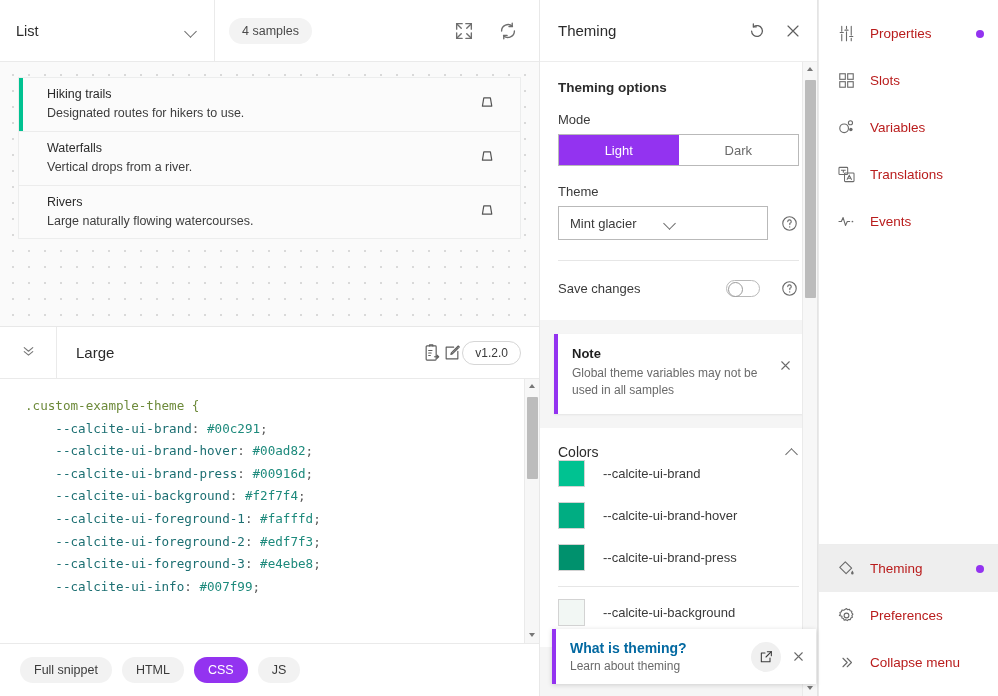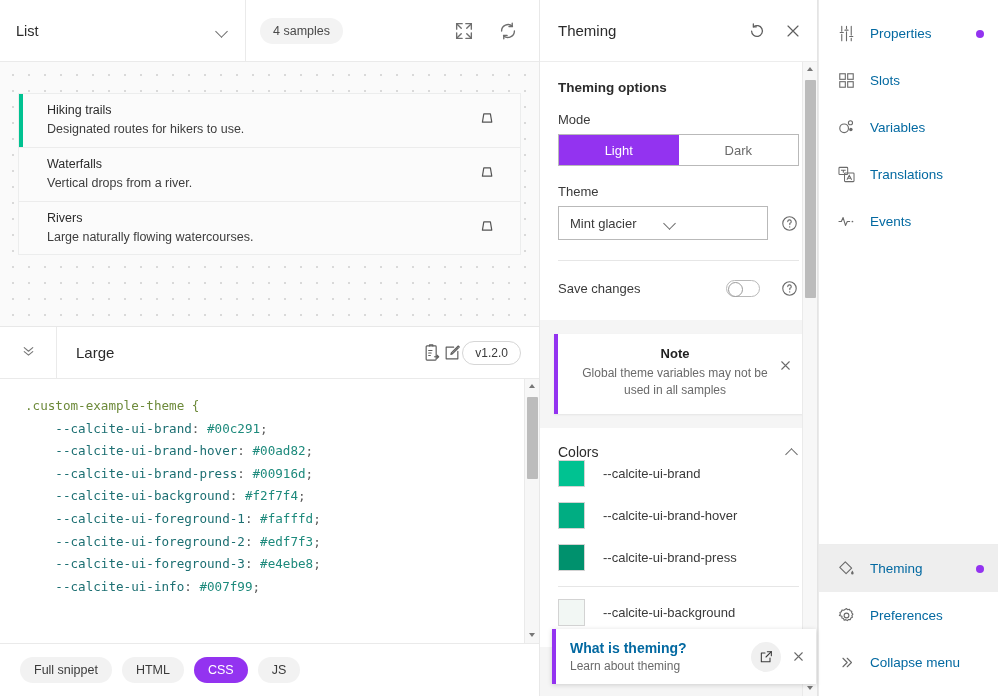--- a/index.html
+++ b/index.html
@@ -11,40 +11,40 @@
     -webkit-font-smoothing: antialiased;
   }
   #app { position: relative; width: 998px; height: 696px; display: flex; }
 
   
   .left-col { width: 540px; height: 696px; display: flex; flex-direction: column;
               border-right: 1px solid #e8e8e8; background: #fff; }
 
   .preview-header { height: 62px; display: flex; align-items: stretch;
                     border-bottom: 1px solid #eaeaea; background: #fff; flex: 0 0 62px; }
-  .sample-select { width: 246px; display: flex; align-items: center; padding: 0 16px;
+  .sample-select { width: 215px; display: flex; align-items: center; padding: 0 16px;
                    border-right: 1px solid #eaeaea; cursor: pointer; }
   .sample-select .sel-label { font-size: 14.5px; color: #2b2b2b; flex: 1; }
   .chev-down { width: 14px; height: 14px; position: relative; flex: 0 0 14px; }
   .chev-down::before { content: ""; position: absolute; left: 2px; top: 3px;
     width: 8px; height: 8px; border-right: 1.4px solid #6a6a6a; border-bottom: 1.4px solid #6a6a6a;
     transform: rotate(45deg); }
   .header-mid { flex: 1; display: flex; align-items: center; padding: 0 14px; }
   .samples-chip { background: #f3f3f3; color: #4a4a4a; font-size: 12.5px;
                   border-radius: 14px; padding: 6px 13px; }
   .header-actions { display: flex; align-items: center; gap: 22px; padding-right: 20px; }
   .hdr-ico { width: 22px; height: 22px; color: #6e6e6e; cursor: pointer; display: block; }
 
   .canvas { flex: 1; position: relative; overflow: hidden;
     background-color: #fafafa;
     background-image: radial-gradient(circle, #d9d9d9 1px, transparent 1.1px);
     background-size: 16px 16px; background-position: 5px 5px;
     border-bottom: 1px solid #e8e8e8; }
 
-  .list-card { position: absolute; left: 18px; top: 31px; right: 18px;
+  .list-card { position: absolute; left: 18px; top: 15px; right: 18px;
                background: #fbfbfb; border: 1px solid #eceded; }
   .list-item { display: flex; align-items: center; min-height: 51px;
                border-bottom: 1px solid #ececec; position: relative;
                padding: 7px 14px 7px 14px; cursor: pointer; }
   .list-item:last-child { border-bottom: none; }
   .list-item .accent { position: absolute; left: 0; top: 0; bottom: 0; width: 4px; }
   .li-texts { flex: 1; padding-left: 14px; }
   .li-title { font-size: 12.5px; color: #2b2b2b; line-height: 1.55; }
   .li-desc  { font-size: 12.5px; color: #3d3d3d; line-height: 1.55; }
   .li-ico { width: 22px; height: 22px; color: #555; margin-right: 8px; }
@@ -102,21 +102,21 @@
   .help-ico { width: 19px; height: 19px; color: #6a6a6a; cursor: pointer; flex: 0 0 19px; display: block; }
 
   .tp-divider { height: 1px; background: #e6e6e6; margin: 0 0 18px 0; }
   .save-row { display: flex; align-items: center; gap: 20px; }
   .save-row .lbl { flex: 1; font-size: 13px; color: #3a3a3a; }
   .toggle { width: 34px; height: 17px; border-radius: 9px; background: #fff;
             border: 1.5px solid #b9b9b9; position: relative; cursor: pointer; flex: 0 0 34px; }
   .toggle::after { content: ""; position: absolute; left: 1px; top: 1px; width: 13px; height: 13px;
                    border-radius: 50%; background: #fff; border: 1.5px solid #9a9a9a; }
 
-  .note-wrap { padding: 14px 14px 14px 14px; background: #f5f5f5; text-align: center; }
+  .note-wrap { padding: 14px 14px 14px 14px; background: #f5f5f5; }
   .note { background: #fff; border-left: 4px solid #9333f0; display: flex;
           padding: 12px 10px 14px 14px; box-shadow: 0 1px 2px rgba(0,0,0,.07); }
   .note-body { flex: 1; }
   .note-title { font-size: 13px; font-weight: bold; color: #1f1f1f; margin-bottom: 4px; }
   .note-text { font-size: 12px; color: #6a6a6a; line-height: 1.45; }
   .note-x { width: 15px; height: 15px; color: #6a6a6a; cursor: pointer; margin-top: 12px; flex: 0 0 15px; display: block; }
 
   .colors-sec { background: #fff; padding: 16px 18px 6px 18px; }
   .colors-head { display: flex; align-items: center; cursor: pointer; }
   .colors-head .t { flex: 1; font-size: 14px; color: #2b2b2b; }
@@ -152,21 +152,21 @@
              margin-right: 10px; flex: 0 0 30px; }
   .pop-x { width: 15px; height: 15px; color: #6a6a6a; cursor: pointer; flex: 0 0 15px; display: block; }
 
   
   .rsidebar { width: 180px; height: 696px; background: #fff; display: flex; flex-direction: column;
               border-left: 1px solid #eaeaea; }
   .rs-top { padding-top: 10px; }
   .rs-item { display: flex; align-items: center; height: 47px; padding: 0 14px 0 18px; cursor: pointer; }
   .rs-item.active { background: #eeeeee; }
   .rs-ico { width: 19px; height: 19px; color: #6a6a6a; flex: 0 0 19px; margin-right: 14px; display: block; }
-  .rs-label { flex: 1; font-size: 13.5px; color: #0369a1; }
+  .rs-label { flex: 1; font-size: 13.5px; color: #b91c1c; }
   .rs-dot { width: 8px; height: 8px; border-radius: 50%; background: #9333f0; flex: 0 0 8px; }
   .rs-spacer { flex: 1; }
   .rs-bot { border-top: 1px solid #ededed; padding-bottom: 10px; }
   .rs-chevs { font-size: 14px; color: #6a6a6a; width: 19px; margin-right: 14px;
               display: flex; align-items: center; justify-content: center; flex: 0 0 19px; }
 </style>
 </head>
 <body>
 
 <div id="app">

